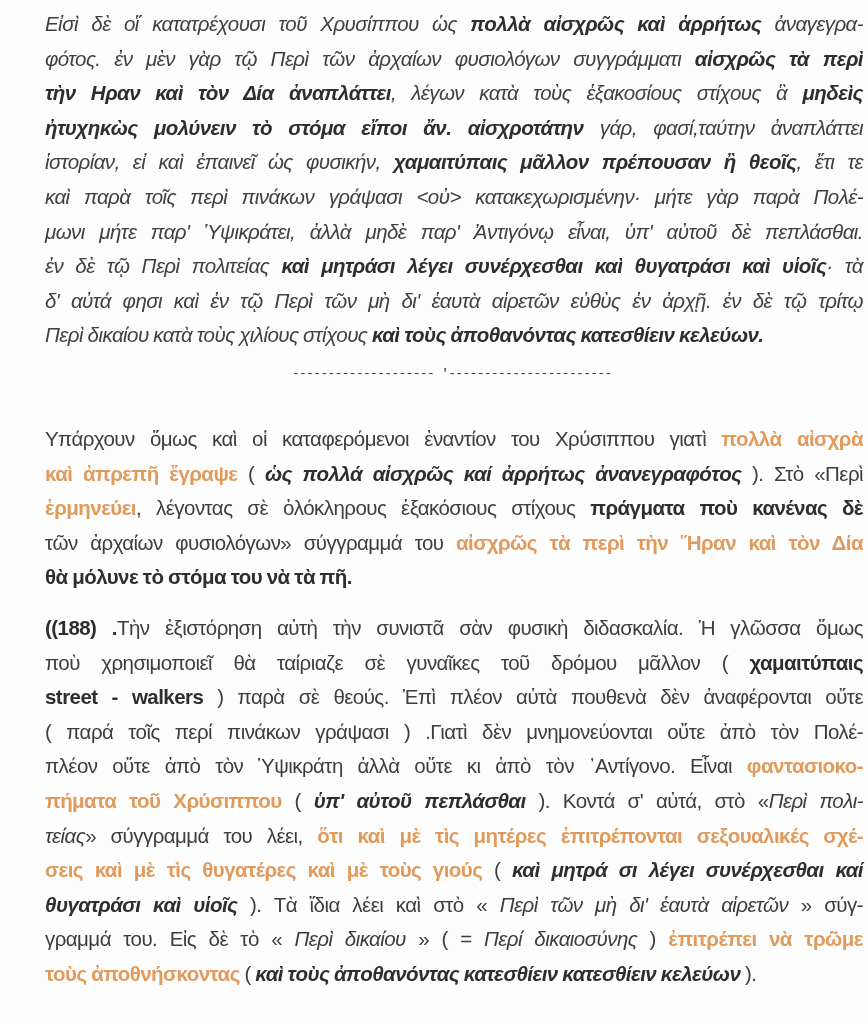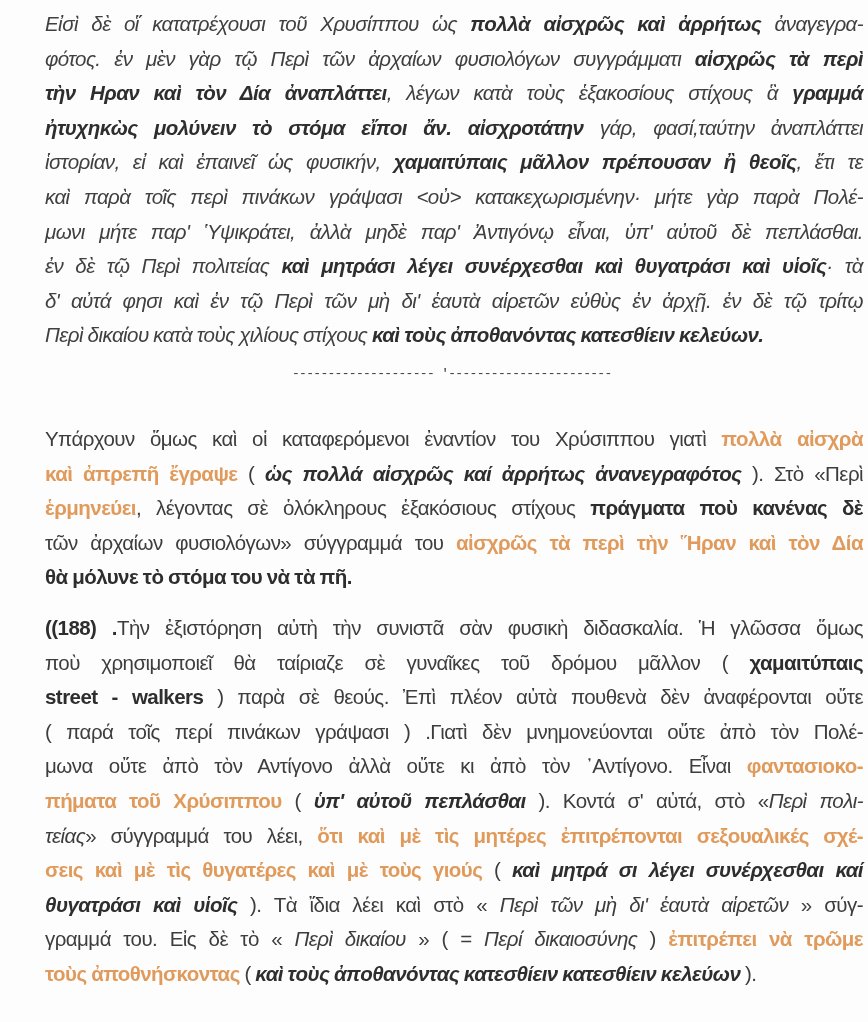--- a/index.html
+++ b/index.html
@@ -70,21 +70,21 @@
     .hl.b { color: #e09b5c; }
     .i { font-style: italic; }
   </style>
 </head>
 <body>
 
 <div class="page">
   <div class="para" id="quote">
       <span class="line"><span class="i">Εἰσὶ δὲ οἵ κατατρέχουσι τοῦ Χρυσίππου ὡς </span><span class="i b">πολλὰ αἰσχρῶς καὶ ἀρρήτως</span><span class="i"> ἀναγεγρα-</span></span>
       <span class="line"><span class="i">φότος. ἐν μὲν γὰρ τῷ Περὶ τῶν ἀρχαίων φυσιολόγων συγγράμματι </span><span class="i b">αἰσχρῶς τὰ περὶ</span></span>
-      <span class="line"><span class="i b">τὴν Ηραν καὶ τὸν Δία ἀναπλάττει</span><span class="i">, λέγων κατὰ τοὺς ἑξακοσίους στίχους ἃ </span><span class="i b">γραμμά</span></span>
+      <span class="line"><span class="i b">τὴν Ηραν καὶ τὸν Δία ἀναπλάττει</span><span class="i">, λέγων κατὰ τοὺς ἑξακοσίους στίχους ἃ </span><span class="i b">μηδεὶς</span></span>
       <span class="line"><span class="i b">ἠτυχηκὼς μολύνειν τὸ στόμα εἴποι ἄν. αἰσχροτάτην</span><span class="i"> γάρ, φασί,ταύτην ἀναπλάττει</span></span>
       <span class="line"><span class="i">ἱστορίαν, εἰ καὶ ἐπαινεῖ ὡς φυσικήν, </span><span class="i b">χαμαιτύπαις μᾶλλον πρέπουσαν ἢ θεοῖς</span><span class="i">, ἔτι τε</span></span>
       <span class="line"><span class="i">καὶ παρὰ τοῖς περὶ πινάκων γράψασι &lt;οὐ&gt; κατακεχωρισμένην· μήτε γὰρ παρὰ Πολέ-</span></span>
       <span class="line"><span class="i">μωνι μήτε παρ' Ὑψικράτει, ἀλλὰ μηδὲ παρ' Ἀντιγόνῳ εἶναι, ὑπ' αὐτοῦ δὲ πεπλάσθαι.</span></span>
       <span class="line"><span class="i">ἐν δὲ τῷ Περὶ πολιτείας </span><span class="i b">καὶ μητράσι λέγει συνέρχεσθαι καὶ θυγατράσι καὶ υἱοῖς</span><span class="i">· τὰ</span></span>
       <span class="line"><span class="i">δ' αὐτά φησι καὶ ἐν τῷ Περὶ τῶν μὴ δι' ἑαυτὰ αἱρετῶν εὐθὺς ἐν ἀρχῇ. ἐν δὲ τῷ τρίτῳ</span></span>
       <span class="line last"><span class="i">Περὶ δικαίου κατὰ τοὺς χιλίους στίχους </span><span class="i b">καὶ τοὺς ἀποθανόντας κατεσθίειν κελεύων.</span></span>
     </div>
   <div id="sep">-------------------- '-----------------------</div>
   <div class="para" id="p1">
@@ -92,21 +92,21 @@
       <span class="line"><span class="hl b">καὶ ἀπρεπῆ ἔγραψε</span><span class=""> ( </span><span class="i b">ὡς πολλά αἰσχρῶς καί ἀρρήτως ἀνανεγραφότος</span><span class=""> ). Στὸ «Περὶ</span></span>
       <span class="line"><span class="hl b">ἑρμηνεύει</span><span class="">, λέγοντας σὲ ὁλόκληρους ἑξακόσιους στίχους </span><span class="b">πράγματα ποὺ κανένας δὲ</span></span>
       <span class="line"><span class="">τῶν ἀρχαίων φυσιολόγων» σύγγραμμά του </span><span class="hl b">αἰσχρῶς τὰ περὶ τὴν Ἥραν καὶ τὸν Δία</span></span>
       <span class="line last"><span class="b">θὰ μόλυνε τὸ στόμα του νὰ τὰ πῆ.</span></span>
     </div>
   <div class="para" id="p2">
       <span class="line"><span class="b">((188) .</span><span class="">Τὴν ἐξιστόρηση αὐτὴ τὴν συνιστᾶ σὰν φυσικὴ διδασκαλία. Ἡ γλῶσσα ὅμως</span></span>
       <span class="line"><span class="">ποὺ χρησιμοποιεῖ θὰ ταίριαζε σὲ γυναῖκες τοῦ δρόμου μᾶλλον ( </span><span class="b">χαμαιτύπαις</span></span>
       <span class="line"><span class="b">street - walkers</span><span class=""> ) παρὰ σὲ θεούς. Ἐπὶ πλέον αὐτὰ πουθενὰ δὲν ἀναφέρονται οὔτε</span></span>
       <span class="line"><span class="">( παρά τοῖς περί πινάκων γράψασι ) .Γιατὶ δὲν μνημονεύονται οὔτε ἀπὸ τὸν Πολέ-</span></span>
-      <span class="line"><span class="">μωνα οὔτε ἀπὸ τὸν Αντίγονο ἀλλὰ οὔτε κι ἀπὸ τὸν ᾿Αντίγονο. Εἶναι </span><span class="hl b">φαντασιοκο-</span></span>
+      <span class="line"><span class="">πλέον οὔτε ἀπὸ τὸν Ὑψικράτη ἀλλὰ οὔτε κι ἀπὸ τὸν ᾿Αντίγονο. Εἶναι </span><span class="hl b">φαντασιοκο-</span></span>
       <span class="line"><span class="hl b">πήματα τοῦ Χρύσιππου</span><span class=""> ( </span><span class="i b">ὑπ' αὐτοῦ πεπλάσθαι</span><span class=""> ). Κοντά σ' αὐτά, στὸ «</span><span class="i">Περὶ πολι-</span></span>
       <span class="line"><span class="i">τείας</span><span class="">» σύγγραμμά του λέει, </span><span class="hl b">ὅτι καὶ μὲ τὶς μητέρες ἐπιτρέπονται σεξουαλικές σχέ-</span></span>
       <span class="line"><span class="hl b">σεις καὶ μὲ τὶς θυγατέρες καὶ μὲ τοὺς γιούς</span><span class=""> ( </span><span class="i b">καὶ μητρά σι λέγει συνέρχεσθαι καί</span></span>
       <span class="line"><span class="i b">θυγατράσι καὶ υἱοῖς</span><span class=""> ). Τὰ ἴδια λέει καὶ στὸ « </span><span class="i">Περὶ τῶν μὴ δι' ἑαυτὰ αἱρετῶν</span><span class=""> » σύγ-</span></span>
       <span class="line"><span class="">γραμμά του. Εἰς δὲ τὸ « </span><span class="i">Περὶ δικαίου</span><span class=""> » ( = </span><span class="i">Περί δικαιοσύνης</span><span class=""> ) </span><span class="hl b">ἐπιτρέπει νὰ τρῶμε</span></span>
       <span class="line last"><span class="hl b">τοὺς ἀποθνήσκοντας</span><span class="">  ( </span><span class="i b">καὶ τοὺς ἀποθανόντας κατεσθίειν κατεσθίειν κελεύων</span><span class=""> ).</span></span>
     </div>
 </div>
 
 </body></html>

